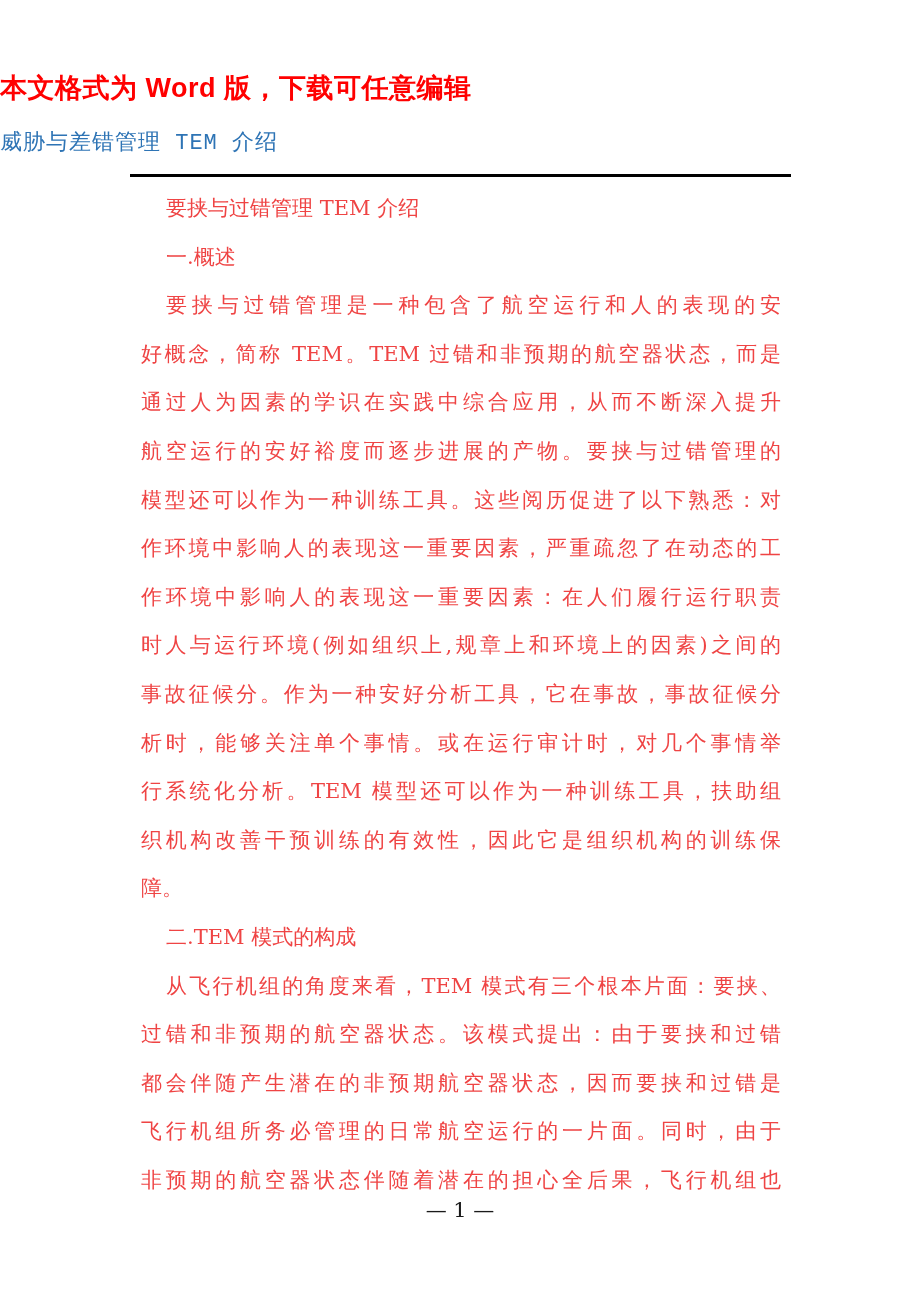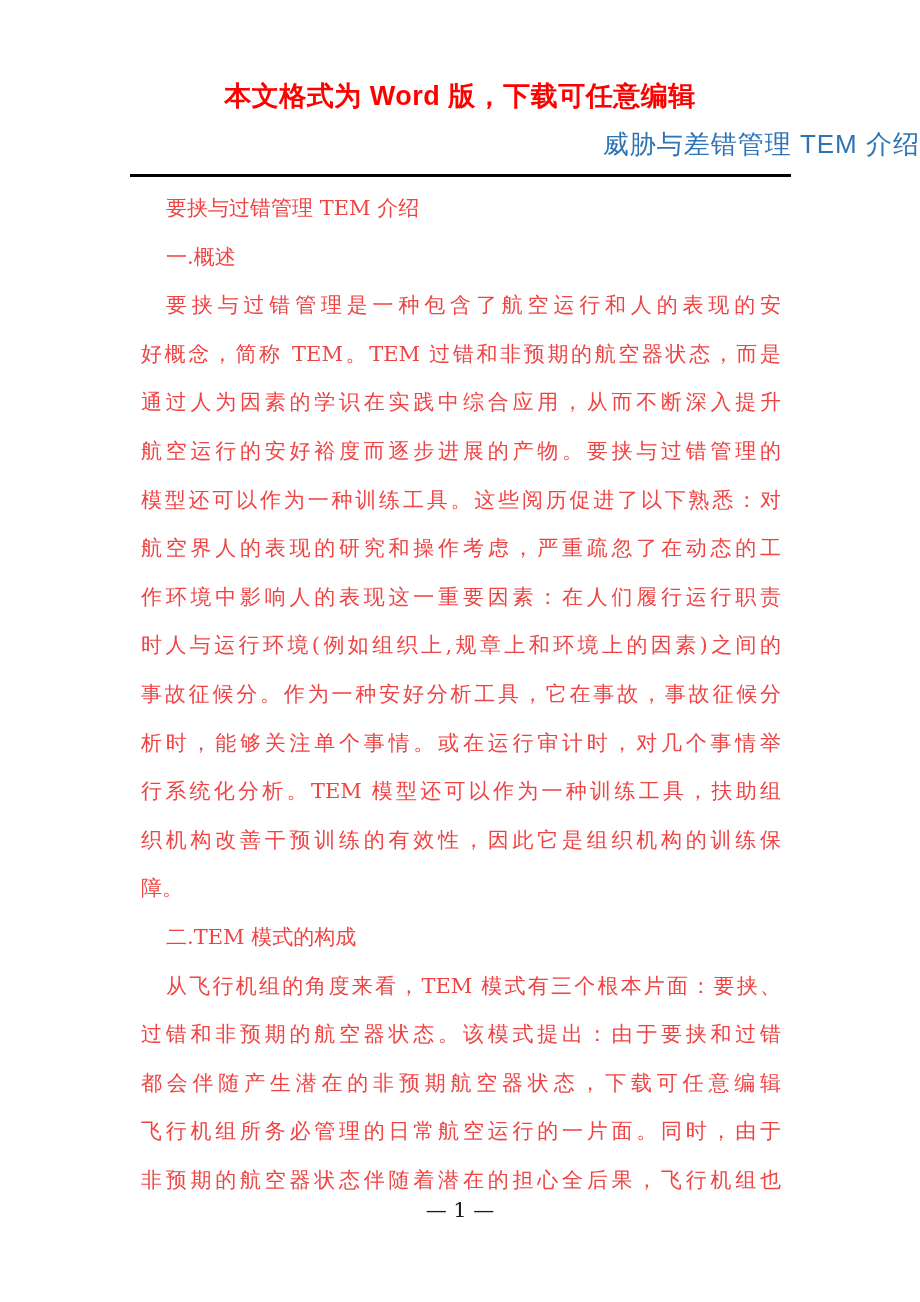--- a/index.html
+++ b/index.html
@@ -13,37 +13,35 @@
       position: relative;
       overflow: hidden;
       font-family: "DejaVu Serif", "Liberation Serif", serif;
       color: #1a1a1a;
     }
     .banner {
       position: absolute;
       top: 68px;
       left: 0;
       width: 920px;
-      text-align: center;
       font-family: "Liberation Sans", "DejaVu Sans", sans-serif;
       font-weight: bold;
       font-size: 27px;
       line-height: 40px;
       color: #ff0000;
       letter-spacing: 0.5px;
-      margin-top: 8px;
     }
     .doc-title {
       position: absolute;
       top: 122px;
       left: 0;
       width: 920px;
-      text-align: right;
-      font-family: Liberation Sans, sans-serif;
-      font-size: 26px;
+      text-align: left;
+      font-family: Liberation Mono, monospace;
+      font-size: 22px;
       line-height: 44px;
       color: #2e74b5;
       letter-spacing: 1px;
     }
     .rule {
       position: absolute;
       top: 174px;
       left: 130px;
       width: 661px;
       height: 3px;
@@ -95,35 +93,35 @@
     <span class="line indent last">要挟与过错管理 TEM 介绍</span>
 
     <span class="line indent last">一.概述</span>
 
     <div>
       <span class="line indent">要挟与过错管理是一种包含了航空运行和人的表现的安</span>
       <span class="line">好概念，简称 TEM。TEM 过错和非预期的航空器状态，而是</span>
       <span class="line">通过人为因素的学识在实践中综合应用，从而不断深入提升</span>
       <span class="line">航空运行的安好裕度而逐步进展的产物。要挟与过错管理的</span>
       <span class="line">模型还可以作为一种训练工具。这些阅历促进了以下熟悉：对</span>
-      <span class="line">航空界人的表现的研究和操作考虑，严重疏忽了在动态的工</span>
+      <span class="line">作环境中影响人的表现这一重要因素，严重疏忽了在动态的工</span>
       <span class="line">作环境中影响人的表现这一重要因素：在人们履行运行职责</span>
       <span class="line">时人与运行环境(例如组织上,规章上和环境上的因素)之间的</span>
       <span class="line">事故征候分。作为一种安好分析工具，它在事故，事故征候分</span>
       <span class="line">析时，能够关注单个事情。或在运行审计时，对几个事情举</span>
       <span class="line">行系统化分析。TEM 模型还可以作为一种训练工具，扶助组</span>
       <span class="line">织机构改善干预训练的有效性，因此它是组织机构的训练保</span>
       <span class="line last">障。</span>
     </div>
 
     <span class="line indent last">二.TEM 模式的构成</span>
 
     <div>
       <span class="line indent">从飞行机组的角度来看，TEM 模式有三个根本片面：要挟、</span>
       <span class="line">过错和非预期的航空器状态。该模式提出：由于要挟和过错</span>
-      <span class="line">都会伴随产生潜在的非预期航空器状态，下载可任意编辑</span>
+      <span class="line">都会伴随产生潜在的非预期航空器状态，因而要挟和过错是</span>
       <span class="line">飞行机组所务必管理的日常航空运行的一片面。同时，由于</span>
       <span class="line">非预期的航空器状态伴随着潜在的担心全后果，飞行机组也</span>
     </div>
   </div>
 
   <div class="page-number">— 1 —</div>
 </div>
 
 </body></html>

